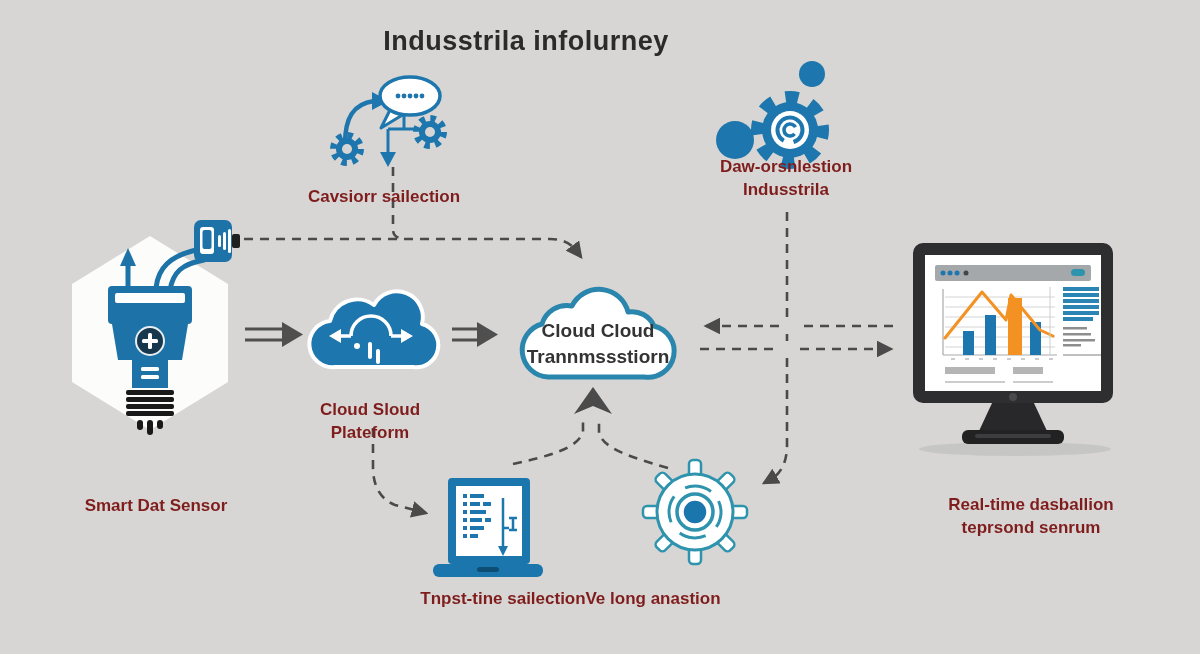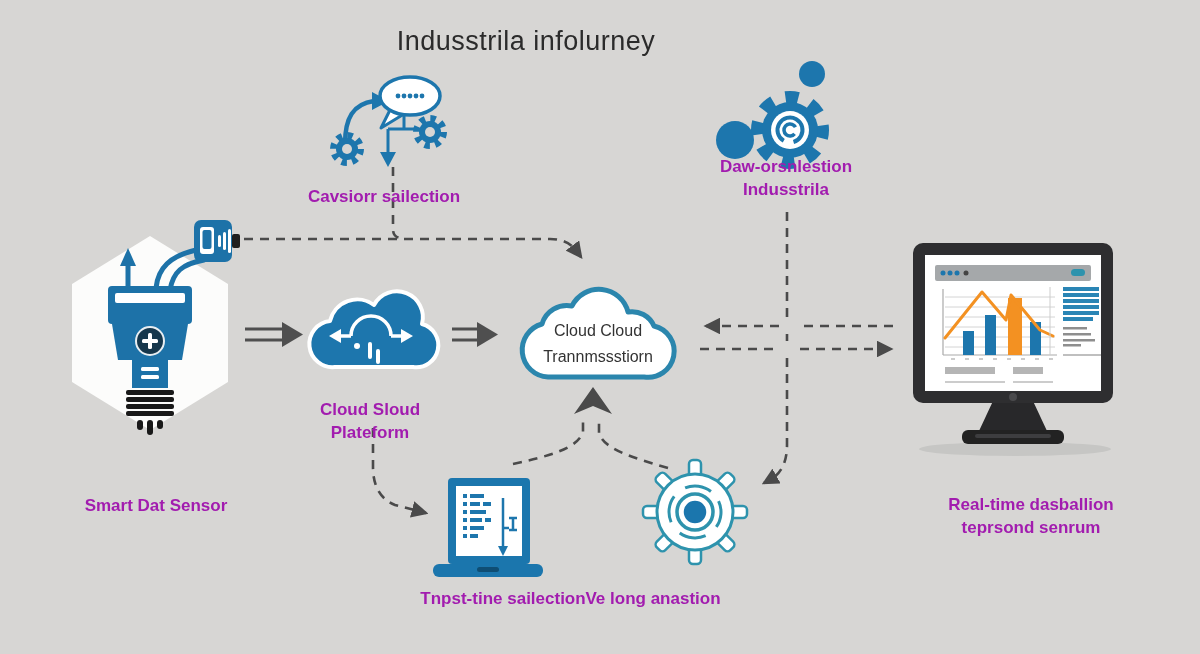--- a/index.html
+++ b/index.html
@@ -4,30 +4,30 @@
 <style>
   html,body{margin:0;padding:0;}
   .canvas{
     position:relative;width:1200px;height:654px;
     background:#d7d6d4;overflow:hidden;
     font-family:"Liberation Sans",sans-serif;
   }
   .abs{position:absolute;}
   .title{
     position:absolute;left:0;top:26px;width:1052px;
-    text-align:center;font-weight:400;font-size:27px;color:#2b2b2b;
+    text-align:center;font-weight:700;font-size:27px;color:#2b2b2b;
     letter-spacing:.5px;
   }
   .label{
     position:absolute;width:260px;text-align:center;
-    font-weight:700;font-size:17px;color:#a21caf;line-height:23px;
+    font-weight:700;font-size:17px;color:#7f1d1d;line-height:23px;
   }
   .cloud-text{
     position:absolute;left:512px;top:318px;width:172px;text-align:center;
-    font-weight:400;font-size:16px;color:#333;line-height:26px;
+    font-weight:700;font-size:19px;color:#333;line-height:26px;
   }
 </style>
 </head>
 <body>
 
 <div class="canvas">
 
   <div class="title">Indusstrila infolurney</div>
 
   <svg class="abs" style="left:0;top:0" width="1200" height="654" viewBox="0 0 1200 654">

